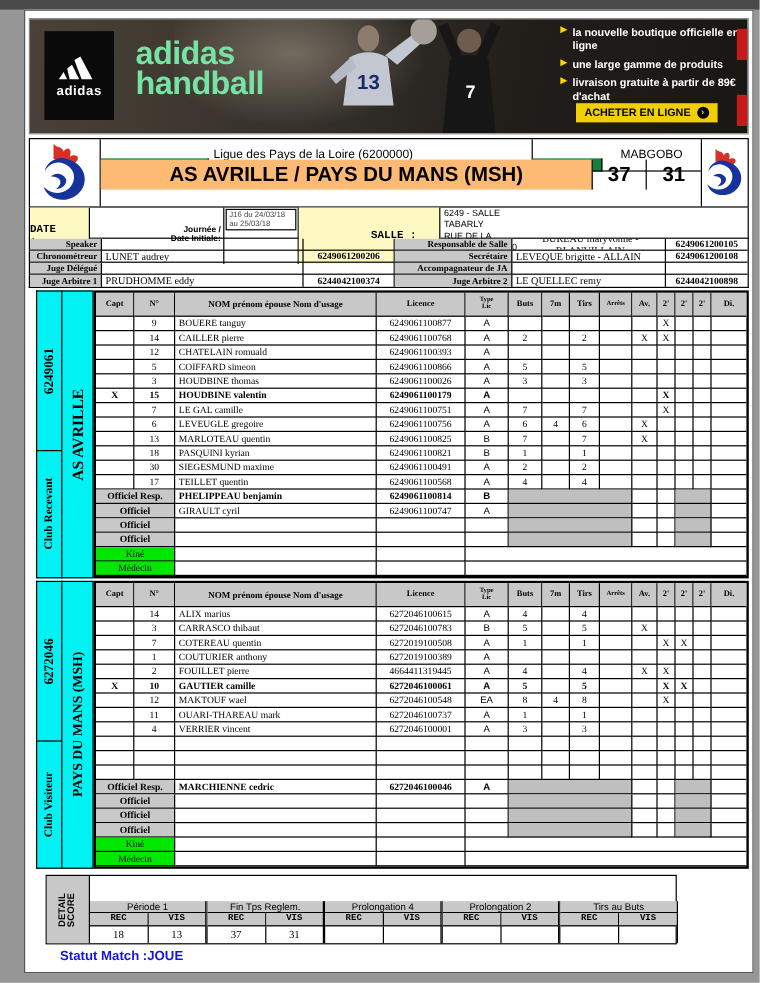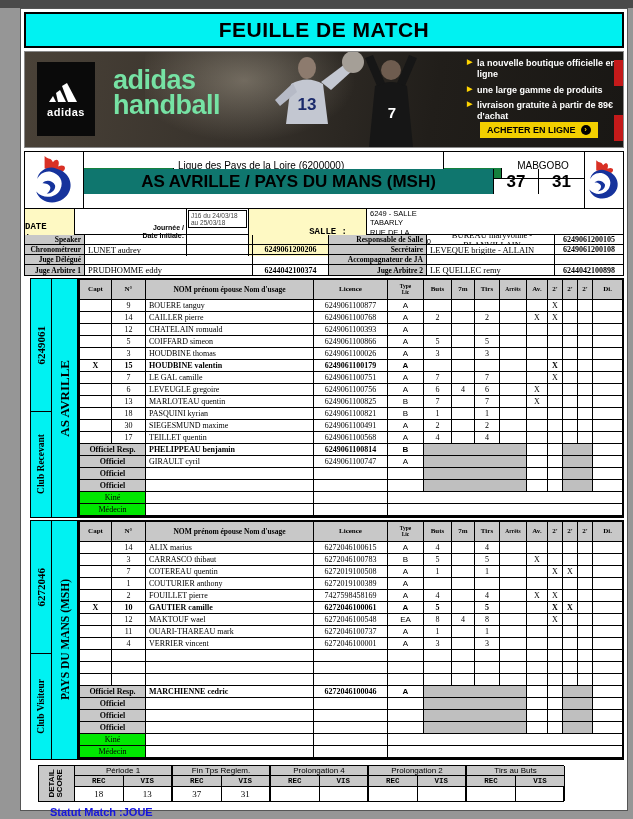--- a/index.html
+++ b/index.html
@@ -48,21 +48,21 @@
   .logo-cell{display:flex;align-items:center;justify-content:center;overflow:hidden;}
   .org-rows{border-left:1px solid #000;border-right:1px solid #000;}
   .org-row{display:grid;grid-template-columns:90px 1fr 58px 82px;height:17px;}
   .org-row>div{border-bottom:1px solid #000;border-right:1px solid #000;display:flex;align-items:center;}
   .org-row>div:last-child{border-right:none;}
   .lbl-mono{background:#15803d;font-family:Liberation Serif, serif;font-weight:bold;font-size:9px;justify-content:center;margin-top:16px;}
   .org-val{font-family:"Liberation Sans",sans-serif;font-size:10px;padding-left:4px;}
   .org-val.small{font-size:7.5px;}
   .code-val{font-family:"Liberation Sans",sans-serif;font-size:10px;justify-content:center;}
   .match-row{display:grid;grid-template-columns:1fr 45px 45px;height:25px;}
-  .match-title{background:#0f766e;display:flex;align-items:center;justify-content:center;
+  .match-title{background:#fdba74;display:flex;align-items:center;justify-content:center;
     font-family:"Liberation Sans",sans-serif;font-weight:bold;font-size:17px;border-right:1px solid #000;}
   .score-cell{display:flex;align-items:center;justify-content:center;border-right:1px solid #000;
     font-family:"Liberation Sans",sans-serif;font-weight:bold;font-size:17px;}
   .score-cell:last-child{border-right:none;}
   
   .date-row{display:grid;grid-template-columns:50px 112px 62px 118px 64px 1fr;height:25px;
     border:1px solid #000;border-top:none;}
   .date-row>div{border-right:1px solid #000;display:flex;flex-direction:column;justify-content:center;}
   .date-row>div:last-child{border-right:none;}
   .d-lbl{background:#fef9c3;font-family:"Liberation Mono",monospace;font-weight:bold;font-size:9px;align-items:flex-end;padding-right:19px;}
@@ -99,38 +99,37 @@
   .cell-type{font-family:"Liberation Sans",sans-serif;font-size:8px;}
   .boldrow>div{font-weight:bold;}
   .offlbl{background:#c8c8c8;font-weight:bold;font-size:6px;}
   .stafflbl{background:#00e800;font-size:8px;}
   .greycell{background:#bfbfbf;}
   
   .score-detail{display:grid;grid-template-columns:36px repeat(5,98px);margin-top:5px;margin-left:14px;
     border:1px solid #000;width:526px;box-sizing:border-box;background:#fff;}
   .sd-corner{background:#c8c8c8;border-right:1px solid #000;display:flex;align-items:center;justify-content:center;}
   .sd-corner .rot{transform:rotate(-90deg);font-family:"Liberation Sans",sans-serif;font-weight:bold;font-size:8px;line-height:1.05;text-align:center;}
-  .sd-group{display:grid;grid-template-columns:1fr 1fr;grid-template-rows:10px 11px 14px;border-right:1px solid #000;}
+  .sd-group{display:grid;grid-template-columns:1fr 1fr;grid-template-rows:10px 11px 14px;border-right:1px solid #000;margin-top:21px;}
   .sd-group:last-child{border-right:none;}
   .sd-group>div{border-bottom:1px solid #000;border-right:1px solid #000;display:flex;align-items:center;justify-content:center;overflow:hidden;}
   .sd-glabel{grid-column:1/3;background:#c8c8c8;font-family:"Liberation Sans",sans-serif;font-size:8px;}
   .sd-sub{background:#c8c8c8;font-family:"Liberation Mono",monospace;font-weight:bold;font-size:7.5px;}
   .sd-val{font-size:9px;border-bottom:none !important;}
   .sd-group>div:nth-child(even){border-right:none;}
   .sd-group>div:nth-child(2),.sd-group>div:nth-child(4){border-right:1px solid #000;}
   .status-line{margin-top:4px;margin-left:26px;font-family:"Liberation Sans",sans-serif;font-weight:bold;font-size:11px;color:#1515dd;}
 </style>
 </head>
 <body>
 
 <div class="top-strip"></div>
 
 <div class="sheet">
 
-  <div class="title-bar">FEUILLE DE MATCH</div>
 
   <div class="banner">
     <div class="glow"></div>
     <svg class="players-svg" width="260" height="95" viewBox="0 0 260 95">
       <ellipse cx="112" cy="16" rx="9" ry="11" fill="#8d7b6e"></ellipse>
       <path d="M96 32 Q112 23 128 32 L133 72 L91 72 Z" fill="#c3c7d1"></path>
       <path d="M126 30 L150 12 L157 19 L136 38 Z" fill="#c3c7d1"></path>
       <path d="M98 31 L80 48 L85 54 L102 40 Z" fill="#b6bac6"></path>
       <circle cx="158" cy="10" r="11" fill="#a59f97"></circle>
       <text x="112" y="58" font-size="17" fill="#1b2a6b" text-anchor="middle" font-weight="bold" font-family="Liberation Sans,sans-serif">13</text>
@@ -628,21 +627,21 @@
             <div></div>
             <div></div>
             <div></div>
             <div></div>
             <div></div>
           </div>
           <div class="trow">
             <div></div>
             <div>2</div>
             <div class="cell-name">FOUILLET pierre</div>
-            <div>7427598458169</div>
+            <div>4664411319445</div>
             <div class="cell-type">A</div>
             <div>4</div>
             <div></div>
             <div>4</div>
             <div></div>
             <div>X</div>
             <div>X</div>
             <div></div>
             <div></div>
             <div></div>

